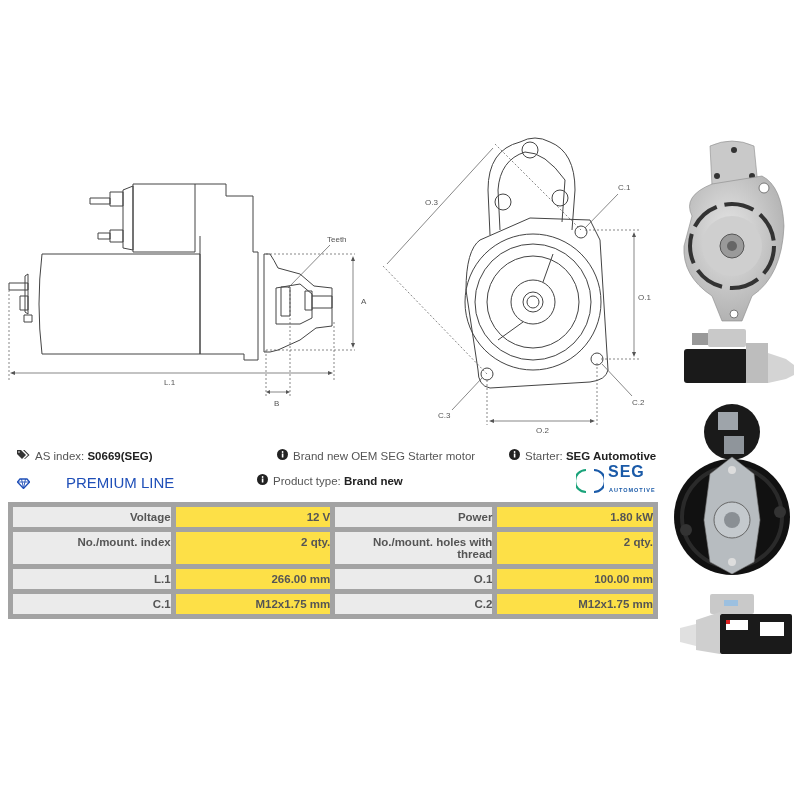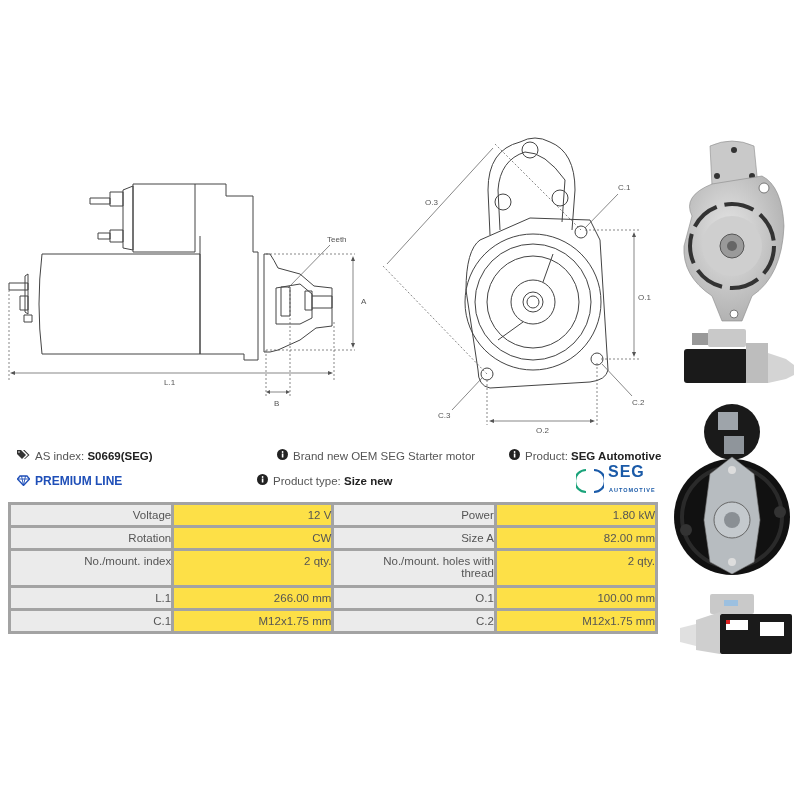--- a/index.html
+++ b/index.html
@@ -3,23 +3,23 @@
 <meta charset="utf-8">
 <style>
   * { box-sizing: border-box; margin: 0; padding: 0; }
   html, body { width: 800px; height: 800px; background: #ffffff; overflow: hidden; }
   body { position: relative; font-family: "Liberation Sans", "DejaVu Sans", sans-serif; color: #444; }
   .abs { position: absolute; }
   .drawing text { font-family: "Liberation Sans", sans-serif; font-size: 8px; fill: #555; }
   .info-line { position: absolute; font-size: 11.5px; color: #555; display: flex; align-items: flex-end; white-space: nowrap; }
   .info-line b { color: #222; font-weight: bold; }
   .info-line .ico { display: inline-block; margin-right: 5px; }
-  .premium { color: #1f4fb8; font-weight: bold; font-size: 12px; }
+  .premium { color: #1f4fb8; font-weight: normal; font-size: 15px; margin-left: 31px; }
   table.specs { position: absolute; left: 8px; top: 502px; width: 650px; border-collapse: collapse; font-size: 11.5px; color: #555; }
-  table.specs td { border: 3px solid #a3a3a3; padding: 4px 0; text-align: right; vertical-align: top; height: 23px; }
+  table.specs td { border: 5px solid #a3a3a3; padding: 4px 0; text-align: right; vertical-align: top; height: 23px; font-weight: bold; }
   table.specs td.lbl { background: #ebebeb; }
   table.specs td.val { background: #fde047; }
   table.specs tr.tall td { height: 37px; }
   .photo { position: absolute; }
 </style>
 </head>
 <body>
 
 <svg class="abs drawing" style="left:0;top:170px;" width="370" height="250" viewBox="0 0 370 250">
   <g fill="none" stroke="#444" stroke-width="1">
@@ -211,32 +211,32 @@
 </div>
 
 <div class="info-line" style="left:257px;top:474px;">
   <span class="ico">
     <svg width="11" height="11" viewBox="0 0 11 11">
         <circle cx="5.5" cy="5.5" r="5.5" fill="#222"></circle>
         <rect x="4.8" y="4.5" width="1.6" height="4" fill="#fff"></rect>
         <circle cx="5.6" cy="3" r="0.9" fill="#fff"></circle>
       </svg>
   </span>
-  <span>Product type:</span>&nbsp;<b>Size new</b>
+  <span>Product type:</span>&nbsp;<b>Brand new</b>
 </div>
 
 <div class="info-line" style="left:509px;top:449px;">
   <span class="ico">
     <svg width="11" height="11" viewBox="0 0 11 11">
         <circle cx="5.5" cy="5.5" r="5.5" fill="#222"></circle>
         <rect x="4.8" y="4.5" width="1.6" height="4" fill="#fff"></rect>
         <circle cx="5.6" cy="3" r="0.9" fill="#fff"></circle>
       </svg>
   </span>
-  <span>Product:</span>&nbsp;<b>SEG Automotive</b>
+  <span>Starter:</span>&nbsp;<b>SEG Automotive</b>
 </div>
 
 <div class="abs" style="left:576px;top:466px;width:86px;height:30px;">
   <svg class="abs" style="left:0;top:2px;" width="28" height="26" viewBox="0 0 28 26">
     <path d="M10 2 A11 11 0 0 0 10 24" fill="none" stroke="#1aa37a" stroke-width="2.2"></path>
     <path d="M18 2 A11 11 0 0 1 18 24" fill="none" stroke="#1a5aa8" stroke-width="2.2"></path>
   </svg>
   <span class="abs" style="left:32px;top:-3px;font-size:16px;font-weight:bold;color:#1a5aa8;letter-spacing:1px;font-family:'Liberation Sans',sans-serif;">SEG</span>
   <span class="abs" style="left:33px;top:21px;font-size:5.5px;font-weight:bold;color:#1a5aa8;letter-spacing:1px;font-family:'Liberation Sans',sans-serif;">AUTOMOTIVE</span>
 </div>
@@ -248,26 +248,20 @@
       <col style="width:163px">
       <col style="width:162px">
   </colgroup>
   <tbody>
     <tr>
       <td class="lbl">Voltage</td>
       <td class="val">12 V</td>
       <td class="lbl">Power</td>
       <td class="val">1.80 kW</td>
     </tr>
-    <tr>
-      <td class="lbl">Rotation</td>
-      <td class="val">CW</td>
-      <td class="lbl">Size A</td>
-      <td class="val">82.00 mm</td>
-    </tr>
     <tr class="tall">
       <td class="lbl">No./mount. index</td>
       <td class="val">2 qty.</td>
       <td class="lbl" style="padding-left:30px;text-align:right;">No./mount. holes with thread</td>
       <td class="val">2 qty.</td>
     </tr>
     <tr>
       <td class="lbl">L.1</td>
       <td class="val">266.00 mm</td>
       <td class="lbl">O.1</td>

